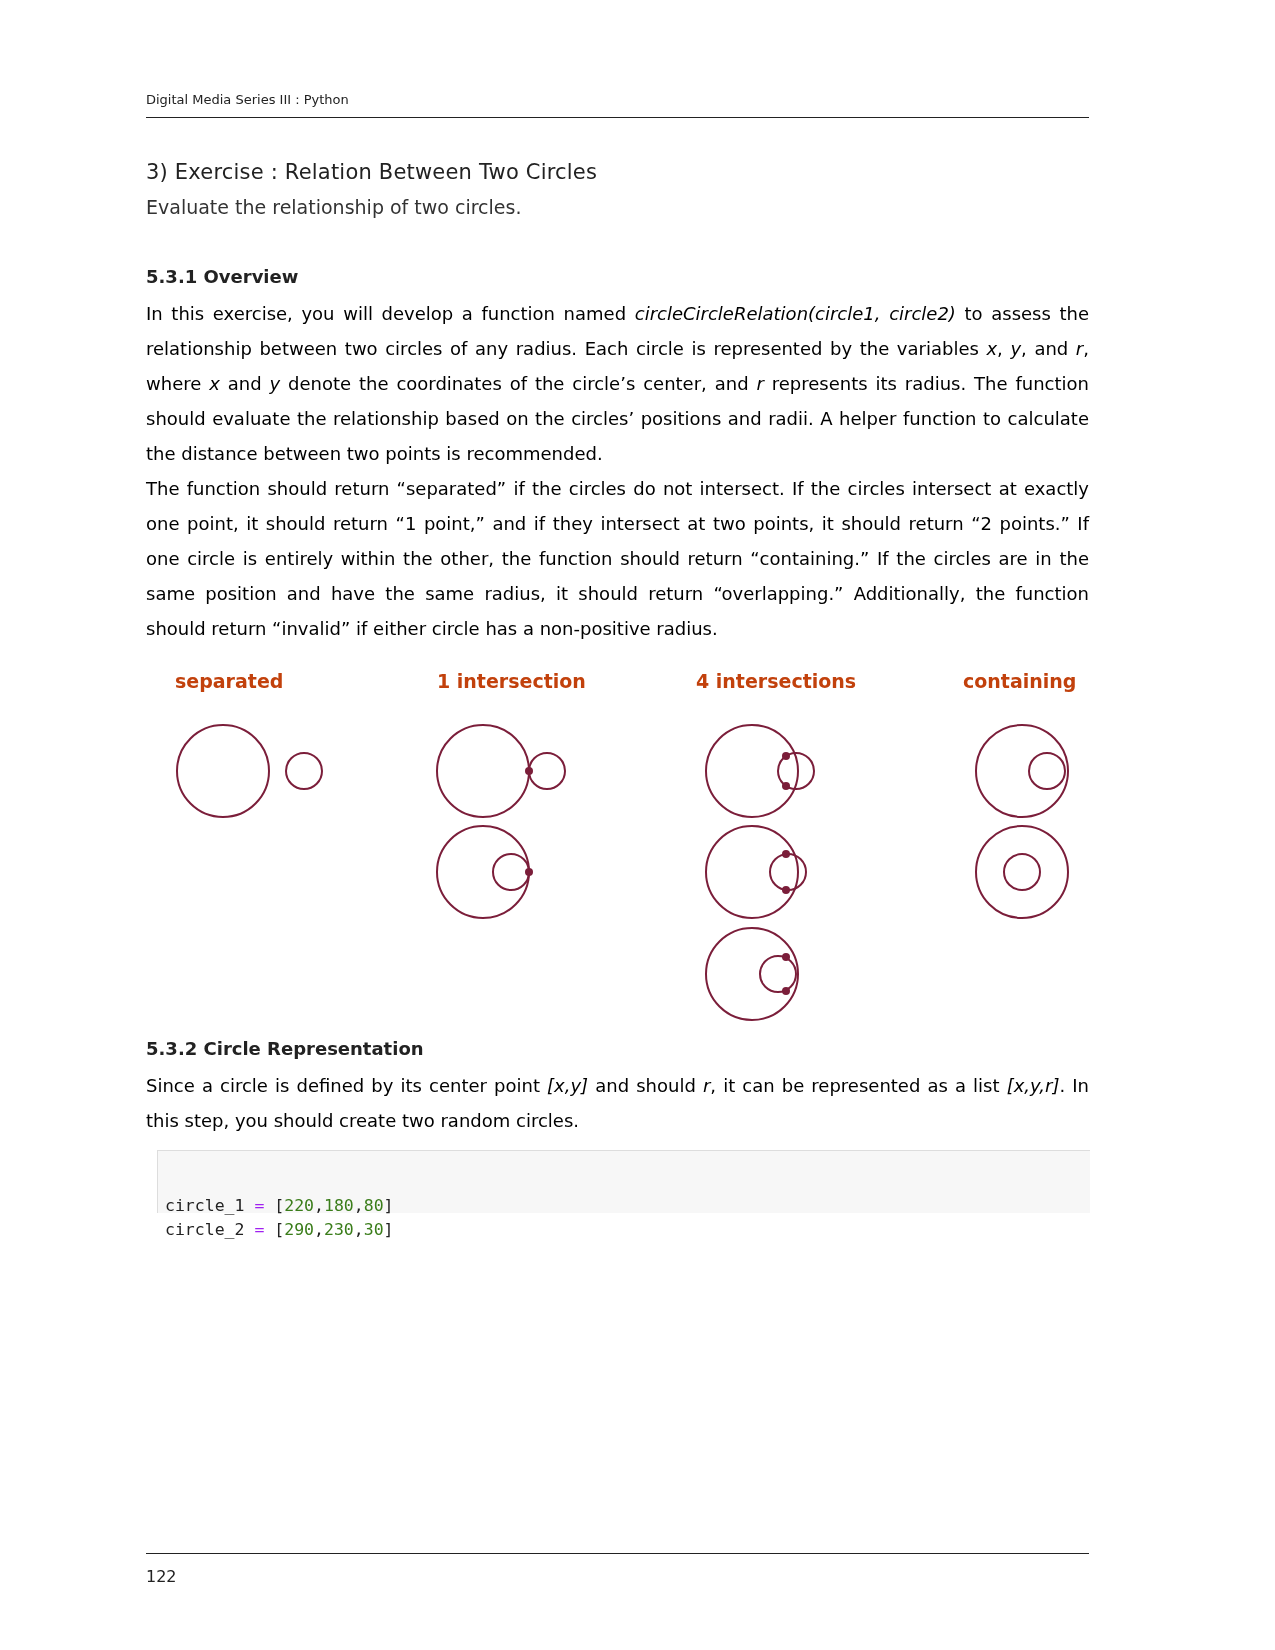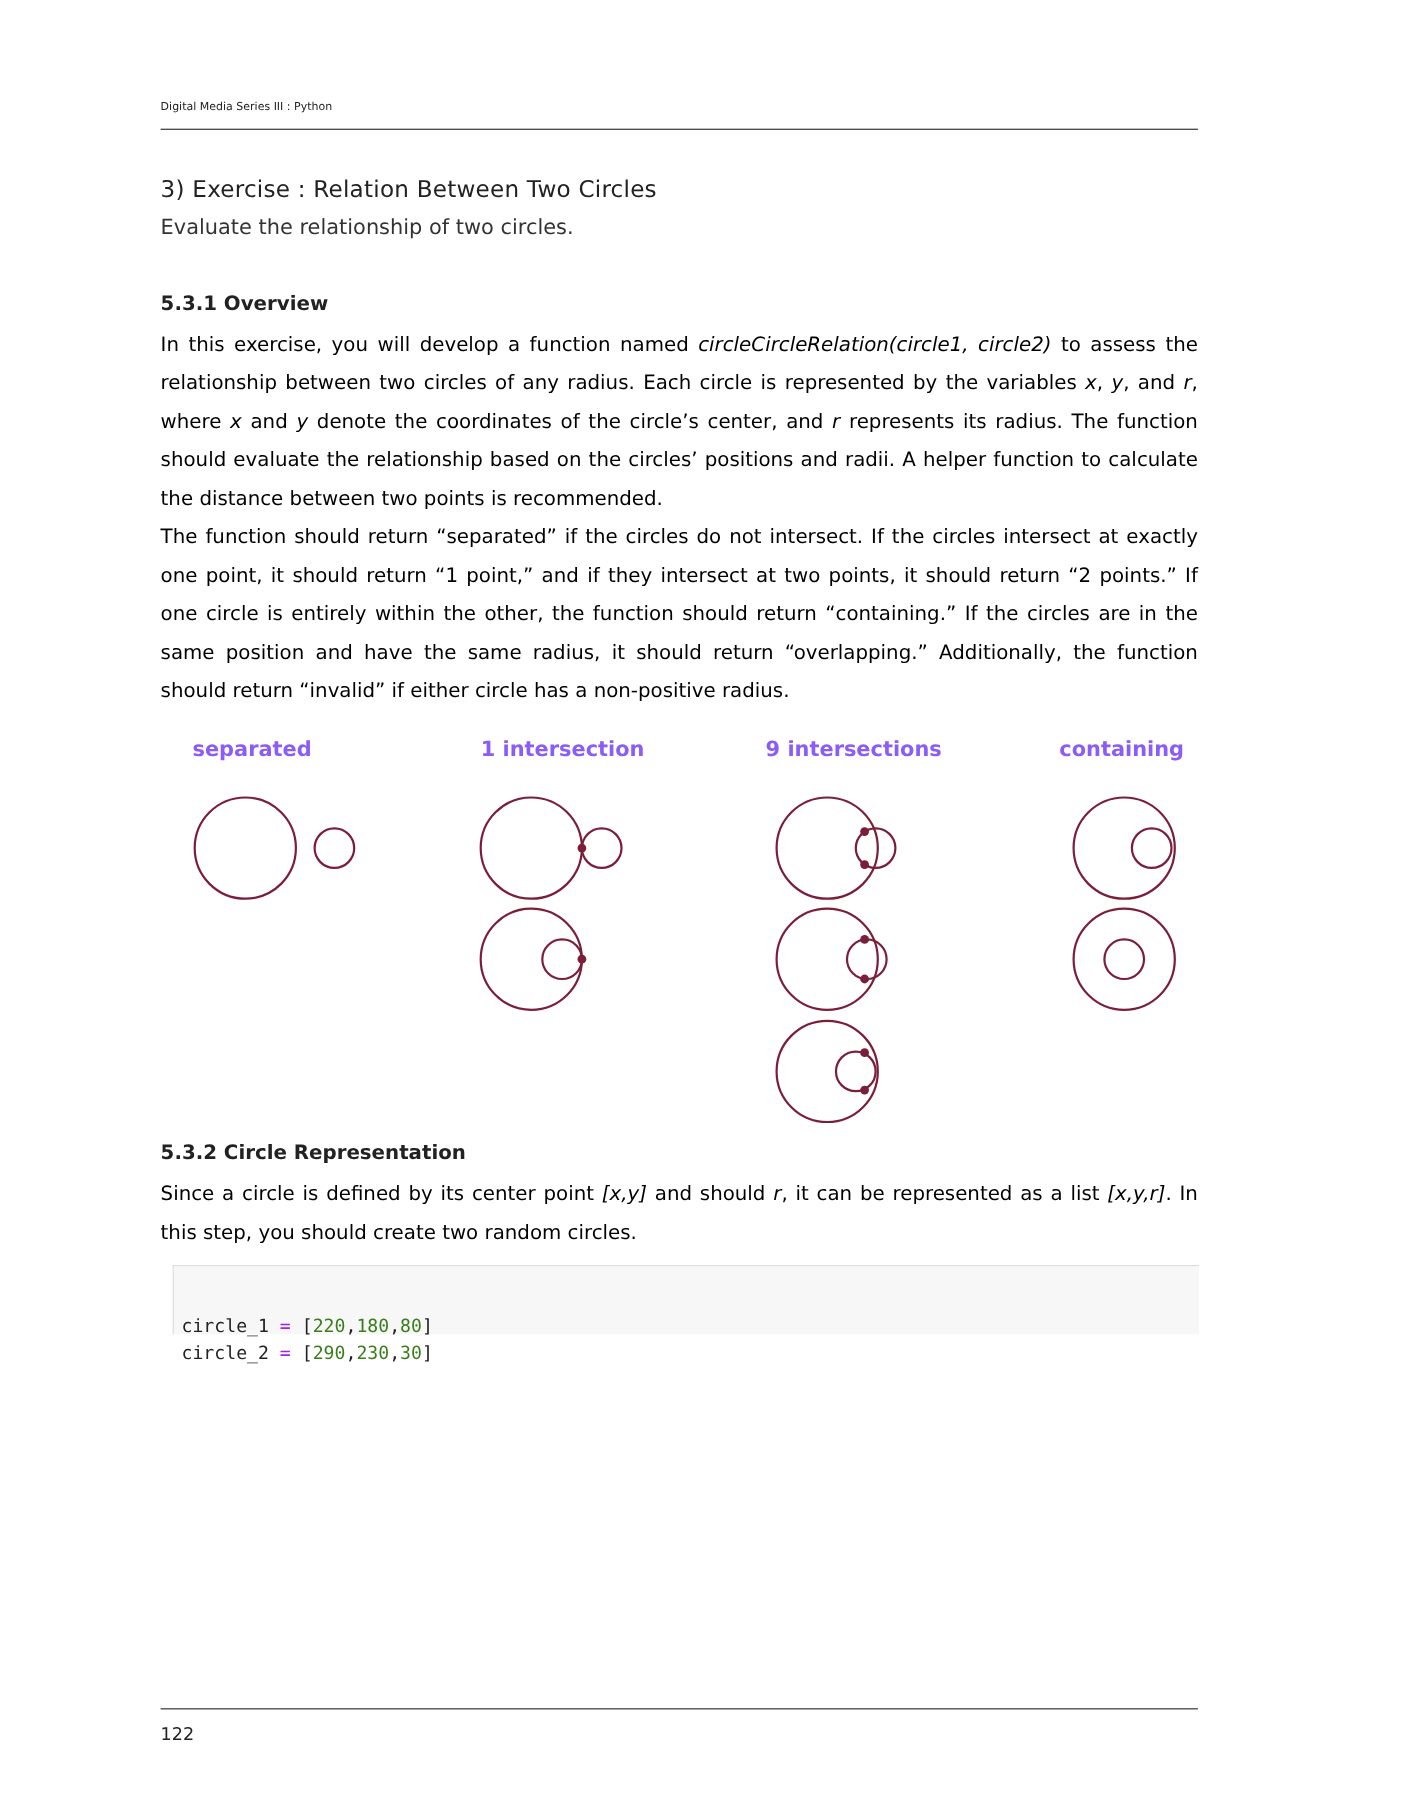--- a/index.html
+++ b/index.html
@@ -1,26 +1,26 @@
 <!DOCTYPE html>
 <html><head>
 <meta charset="utf-8">
 <style>
   html, body { margin: 0; padding: 0; background: #ffffff; }
   body { width: 1275px; height: 1650px; position: relative; overflow: hidden;
          font-family: "DejaVu Sans", sans-serif; color: #222; }
   .abs { position: absolute; }
-  .running-head { left: 146px; top: 92px; font-size: 10px; color: #222; }
+  .running-head { left: 146px; top: 92px; font-size: 13px; color: #222; }
   .rule { left: 146px; width: 943px; height: 0; border-top: 1.2px solid #222; }
   .title { left: 146px; top: 160px; font-size: 21px; font-weight: normal; color: #222; letter-spacing: 0.2px; }
   .subtitle { left: 146px; top: 196px; font-size: 19px; color: #333; }
   .h2 { left: 146px; font-size: 18px; font-weight: bold; color: #222; }
   .para { left: 146px; width: 943px; font-size: 18px; line-height: 35px; color: #000000; text-align: justify; }
   .para i { font-style: italic; }
-  .diagram-label { font-size: 19px; font-weight: bold; color: #8b5cf6; }
+  .diagram-label { font-size: 19px; font-weight: bold; color: #c2410c; }
   svg.diagrams { left: 0; top: 0; }
   .code-block { left: 157px; top: 1150px; width: 932px; height: 62px; background: #f7f7f7;
                 border-top: 1px solid #ddd; border-left: 1px solid #ddd; }
   .code-line { position: absolute; left: 7px; font-family: "DejaVu Sans Mono", monospace; font-size: 16.5px; color: #222; white-space: pre; margin-top: 37px; }
   .tok-op { color: #a020f0; }
   .tok-num { color: #3a7d1a; }
   .page-num { left: 146px; top: 1567px; font-size: 16px; color: #222; }
 </style>
 </head>
 <body>
@@ -34,21 +34,21 @@
 <div class="abs h2" style="top:266px">5.3.1  Overview</div>
 
 <div class="abs para" style="top:296px">
   <span>In this exercise, you will develop a function named </span><i>circleCircleRelation(circle1, circle2)</i><span> to assess the relationship between two circles of any radius. Each circle is represented by the variables </span><i>x</i><span>, </span><i>y</i><span>, and </span><i>r</i><span>, where </span><i>x</i><span> and </span><i>y</i><span> denote the coordinates of the circle’s center, and </span><i>r</i><span> represents its radius. The function should evaluate the relationship based on the circles’ positions and radii. A helper function to calculate the distance between two points is recommended.</span>
 </div>
 
 <div class="abs para" style="top:471px">The function should return “separated” if the circles do not intersect. If the circles intersect at exactly one point, it should return “1 point,” and if they intersect at two points, it should return “2 points.” If one circle is entirely within the other, the function should return “containing.” If the circles are in the same position and have the same radius, it should return “overlapping.” Additionally, the function should return “invalid” if either circle has a non-positive radius.</div>
 
 <div class="abs diagram-label" style="left:175px; top:670px;">separated</div>
 <div class="abs diagram-label" style="left:437px; top:670px;text-align:right;">1 intersection</div>
-<div class="abs diagram-label" style="left:696px; top:670px;">9 intersections</div>
+<div class="abs diagram-label" style="left:696px; top:670px;">4 intersections</div>
 <div class="abs diagram-label" style="left:963px; top:670px;">containing</div>
 
 <svg class="abs diagrams" width="1275" height="1100">
   <g fill="none" stroke="#7b1e3a" stroke-width="2">
 
     <g>
       <circle cx="223" cy="771" r="46"></circle>
       <circle cx="304" cy="771" r="18"></circle>
     </g>
 

